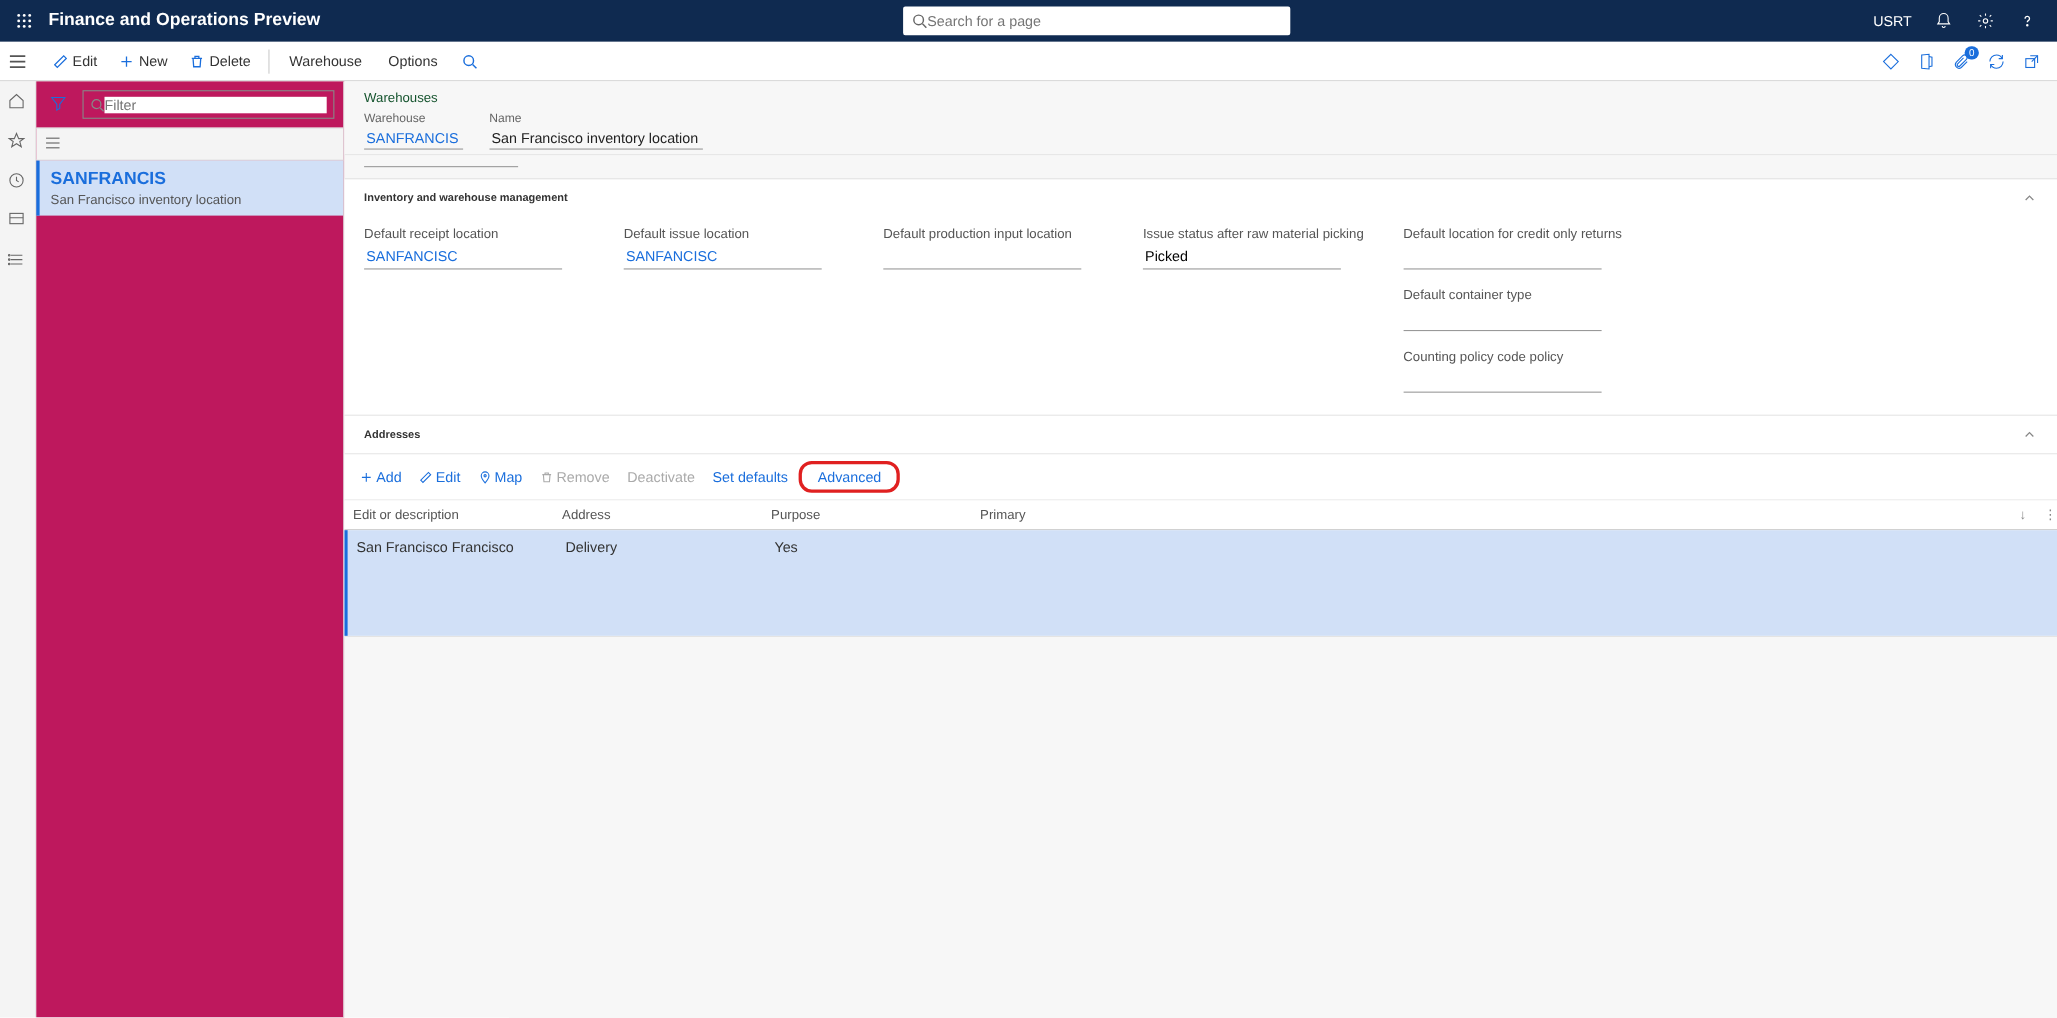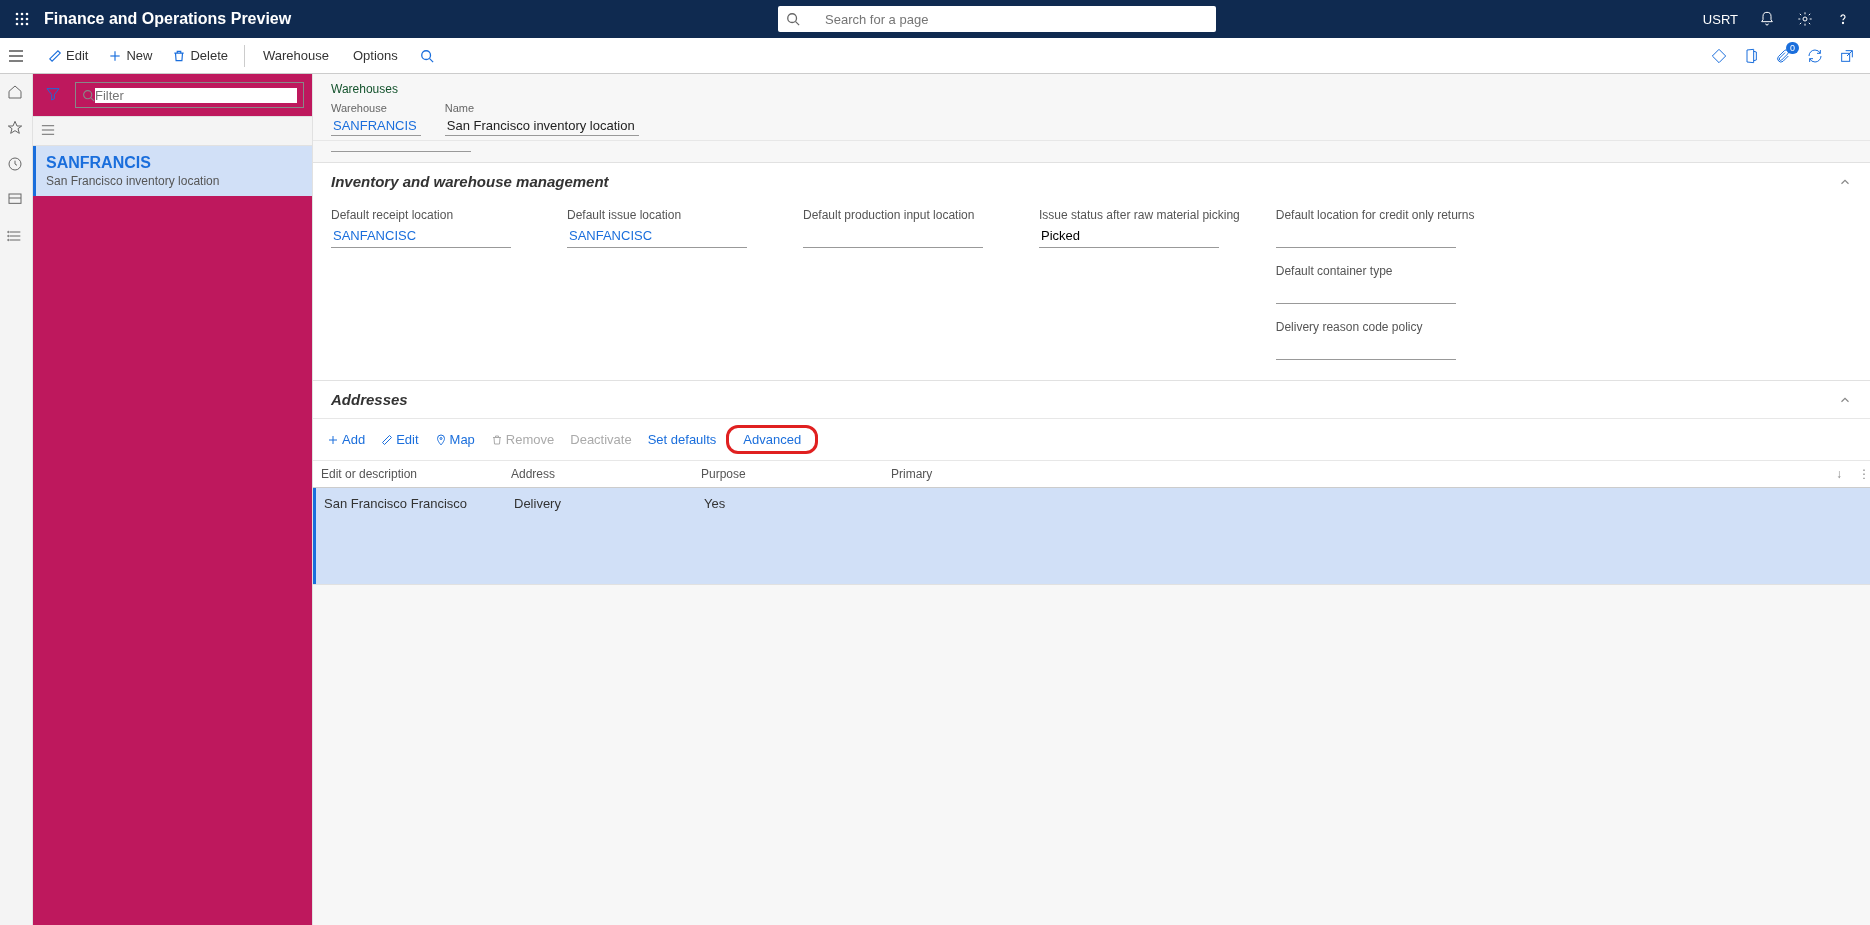--- a/index.html
+++ b/index.html
@@ -3,21 +3,21 @@
 <meta charset="utf-8">
 <style>
 * { box-sizing: border-box; margin: 0; padding: 0; font-family: "Segoe UI", Arial, sans-serif; }
 body { width: 1870px; height: 925px; background: #fff; overflow: hidden; font-size: 13px; color: #333; }
 
 
 .topnav { height: 38px; background: #0f2a50; color: #fff; display: flex; align-items: center; padding: 0 8px; }
 .waffle { width: 28px; height: 28px; display: flex; align-items: center; justify-content: center; cursor: pointer; }
 .app-title { font-size: 16px; font-weight: 600; margin-left: 8px; }
 .topnav-center { flex: 1; display: flex; justify-content: center; }
-.searchbox { width: 438px; height: 26px; background: #fff; border-radius: 2px; display: flex; align-items: center; padding: 12px 8px; color: #666; gap: 25px; }
+.searchbox { width: 352px; height: 26px; background: #fff; border-radius: 2px; display: flex; align-items: center; padding: 12px 8px; color: #666; }
 .searchbox input { border: none; outline: none; flex: 1; font-size: 13px; background: transparent; }
 .topnav-right { display: flex; align-items: center; gap: 20px; margin-right: 10px; }
 .top-icon { width: 18px; height: 18px; display: flex; align-items: center; justify-content: center; cursor: pointer; color:#fff; }
 
 
 .actionbar { height: 36px; border-bottom: 1px solid #ccc; display: flex; align-items: center; padding-left: 8px; background: #fff; }
 .ab-menu { width: 20px; text-align: center; cursor: pointer; color:#444; margin-right: 10px; }
 .ab-btn { display: flex; align-items: center; gap: 4px; padding: 0 10px; height: 36px; cursor: pointer; color: #333; }
 .ab-btn svg { stroke: #1a6edc; }
 .ab-sep { width: 1px; height: 22px; background: #ccc; margin: 0 6px; }
@@ -52,21 +52,21 @@
 .hdr-label { font-size: 11px; color: #666; margin-bottom: 2px; }
 .hdr-value { color: #1a6edc; border-bottom: 1px solid #999; padding: 2px 4px 2px 2px; min-width: 80px; font-size:13px; }
 .hdr-value.black { color: #222; }
 .wh-link { color:#1a6edc; }
 
 .stub-line { margin: 10px 18px 0 18px; border-bottom: 1px solid #999; width: 140px; }
 
 
 .section { background: #fff; margin-top:10px; border-top:1px solid #e1e1e1; border-bottom:1px solid #e1e1e1; }
 .section-hd { display: flex; align-items: center; padding: 10px 18px; }
-.section-title { font-size: 15px; font-weight: 600; flex: 1; font-style: italic; }
+.section-title { font-size: 10px; font-weight: 600; flex: 1; }
 .collapse-icon { color: #888; cursor: pointer; }
 .section-body { padding: 8px 18px 20px 18px; display: flex; gap: 36px; }
 .col { display: flex; flex-direction: column; gap: 16px; min-width: 200px; }
 .field-label { font-size: 12px; color: #555; margin-bottom: 2px; }
 .field-input { border: none; border-bottom: 1px solid #999; padding: 4px 2px; font-size: 13px; min-width: 180px; background: transparent; }
 .field-input.link { color: #1a6edc; }
 
 
 .sub-toolbar { display: flex; align-items: center; gap: 16px; padding: 6px 14px; border-top:1px solid #e7e7e7; border-bottom:1px solid #e7e7e7; background:#fff; font-size:13px; }
 .tb-btn { color: #1a6edc; cursor: pointer; display: flex; align-items: center; gap: 3px; }
@@ -329,21 +329,21 @@
         <div class="col">
           <div>
             <div class="field-label">Default location for credit only returns</div>
             <input class="field-input" style="width: 135px;" value="">
           </div>
           <div>
             <div class="field-label">Default container type</div>
             <input class="field-input" style="width: 135px;" value="">
           </div>
           <div>
-            <div class="field-label">Delivery reason code policy</div>
+            <div class="field-label">Counting policy code policy</div>
             <input class="field-input" style="width: 135px;" value="">
           </div>
         </div>
       </div>
     </div>
 
     <div class="section" style="margin-top:0;border-top:none;">
       <div class="section-hd">
         <div class="section-title">Addresses</div>
         <span class="collapse-icon">

